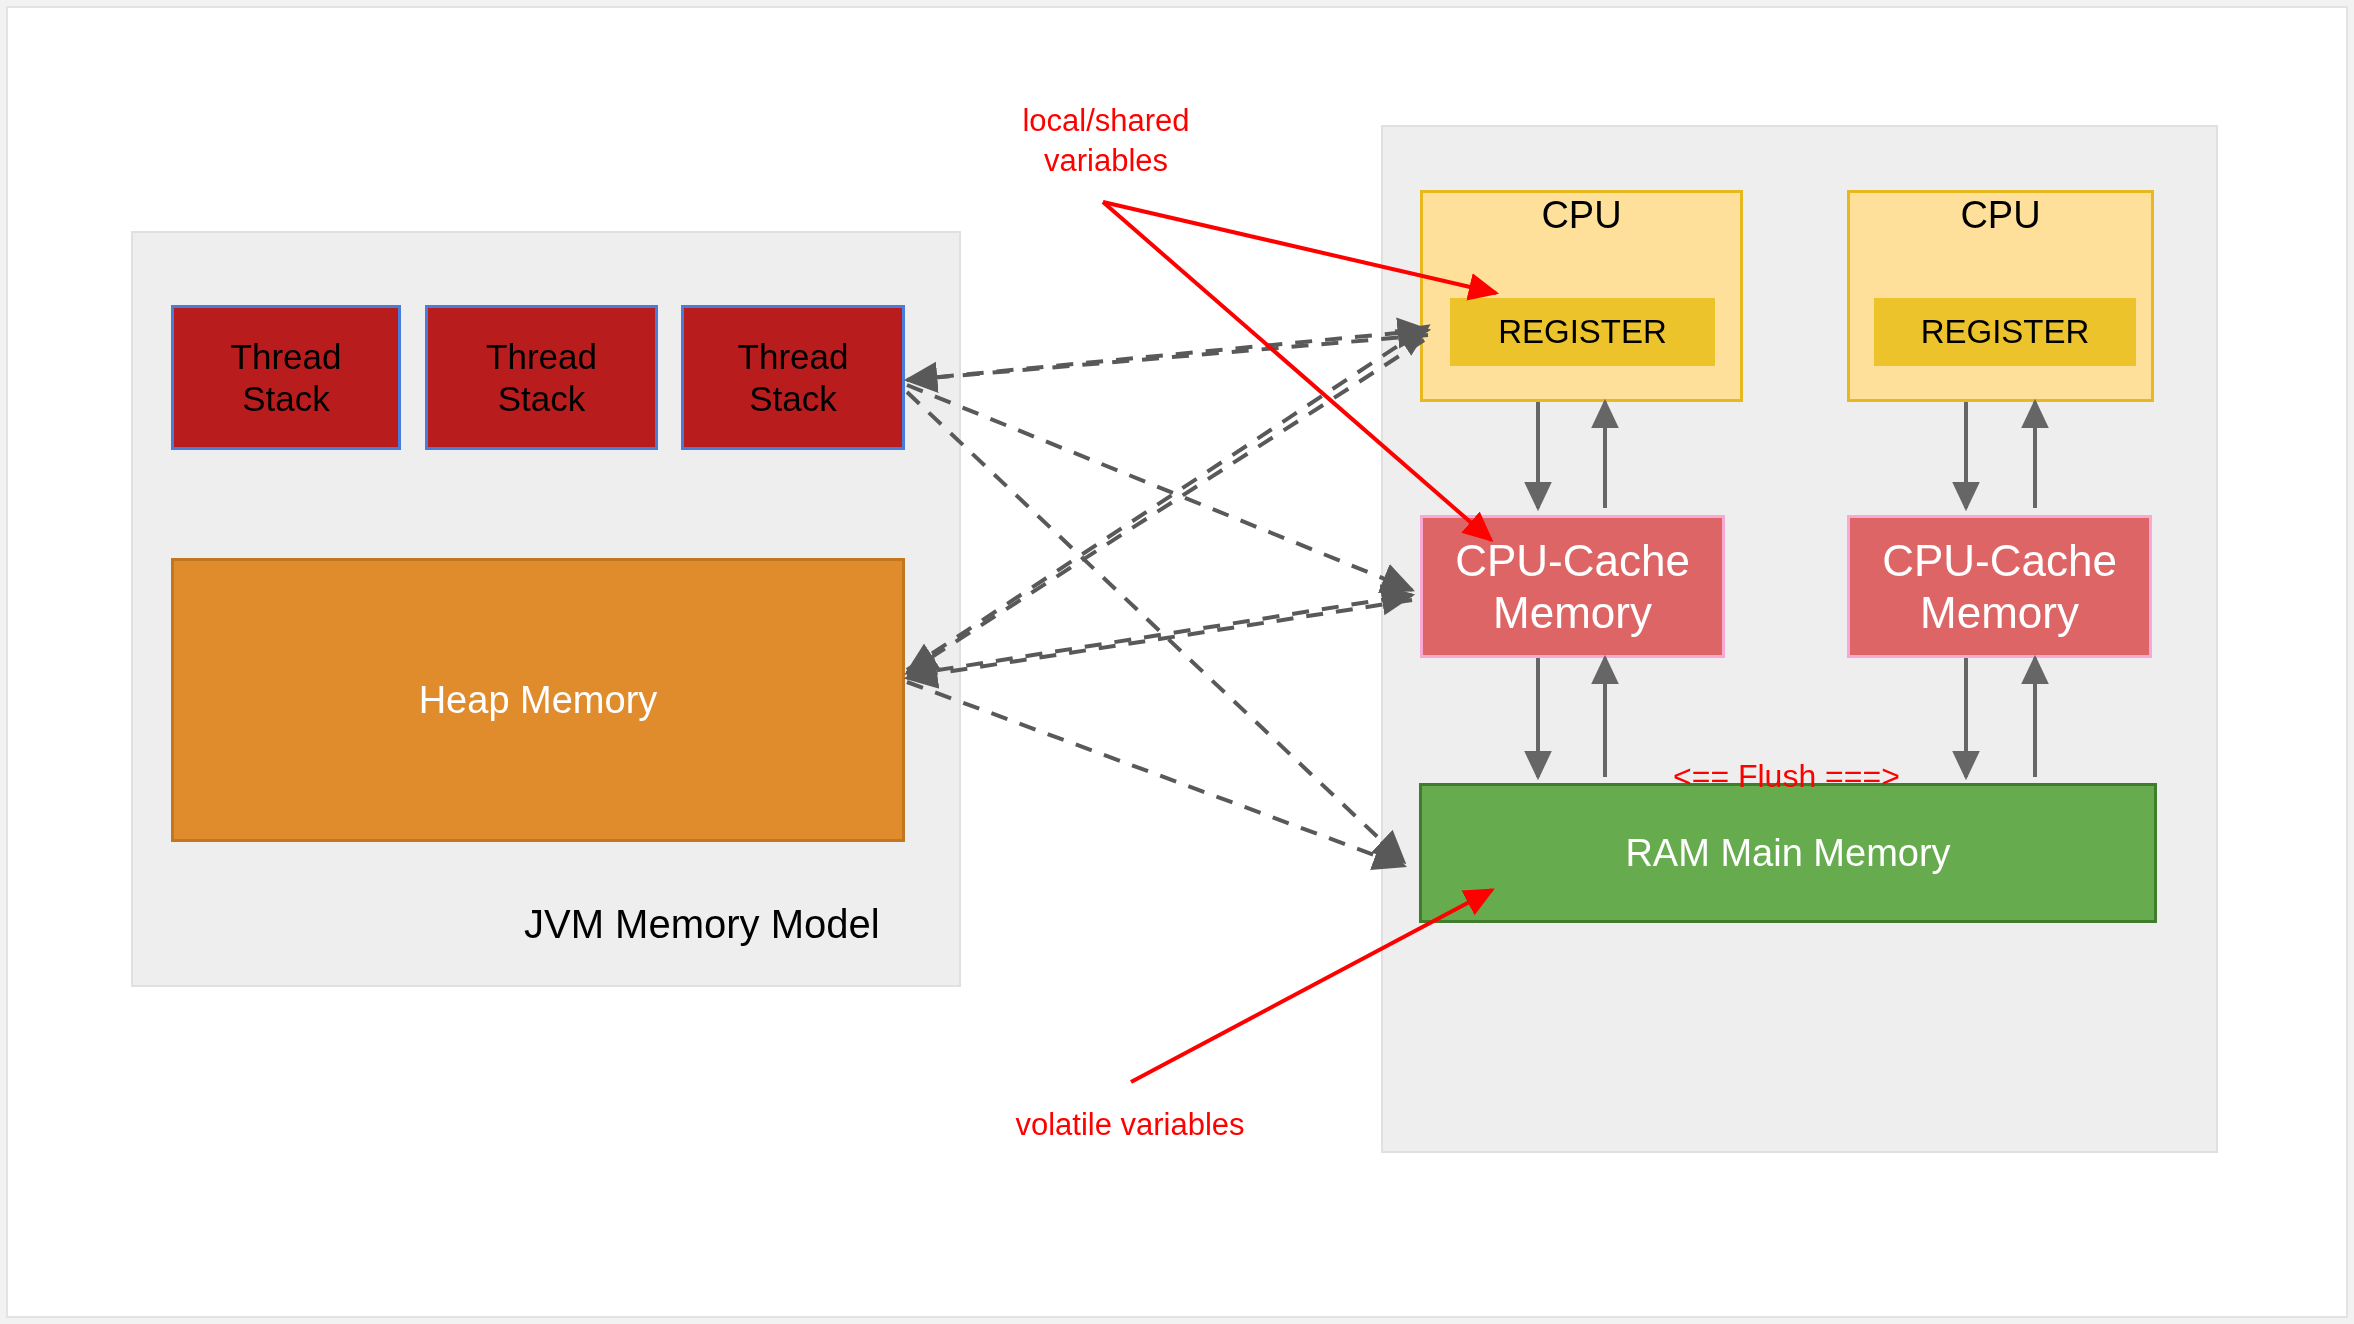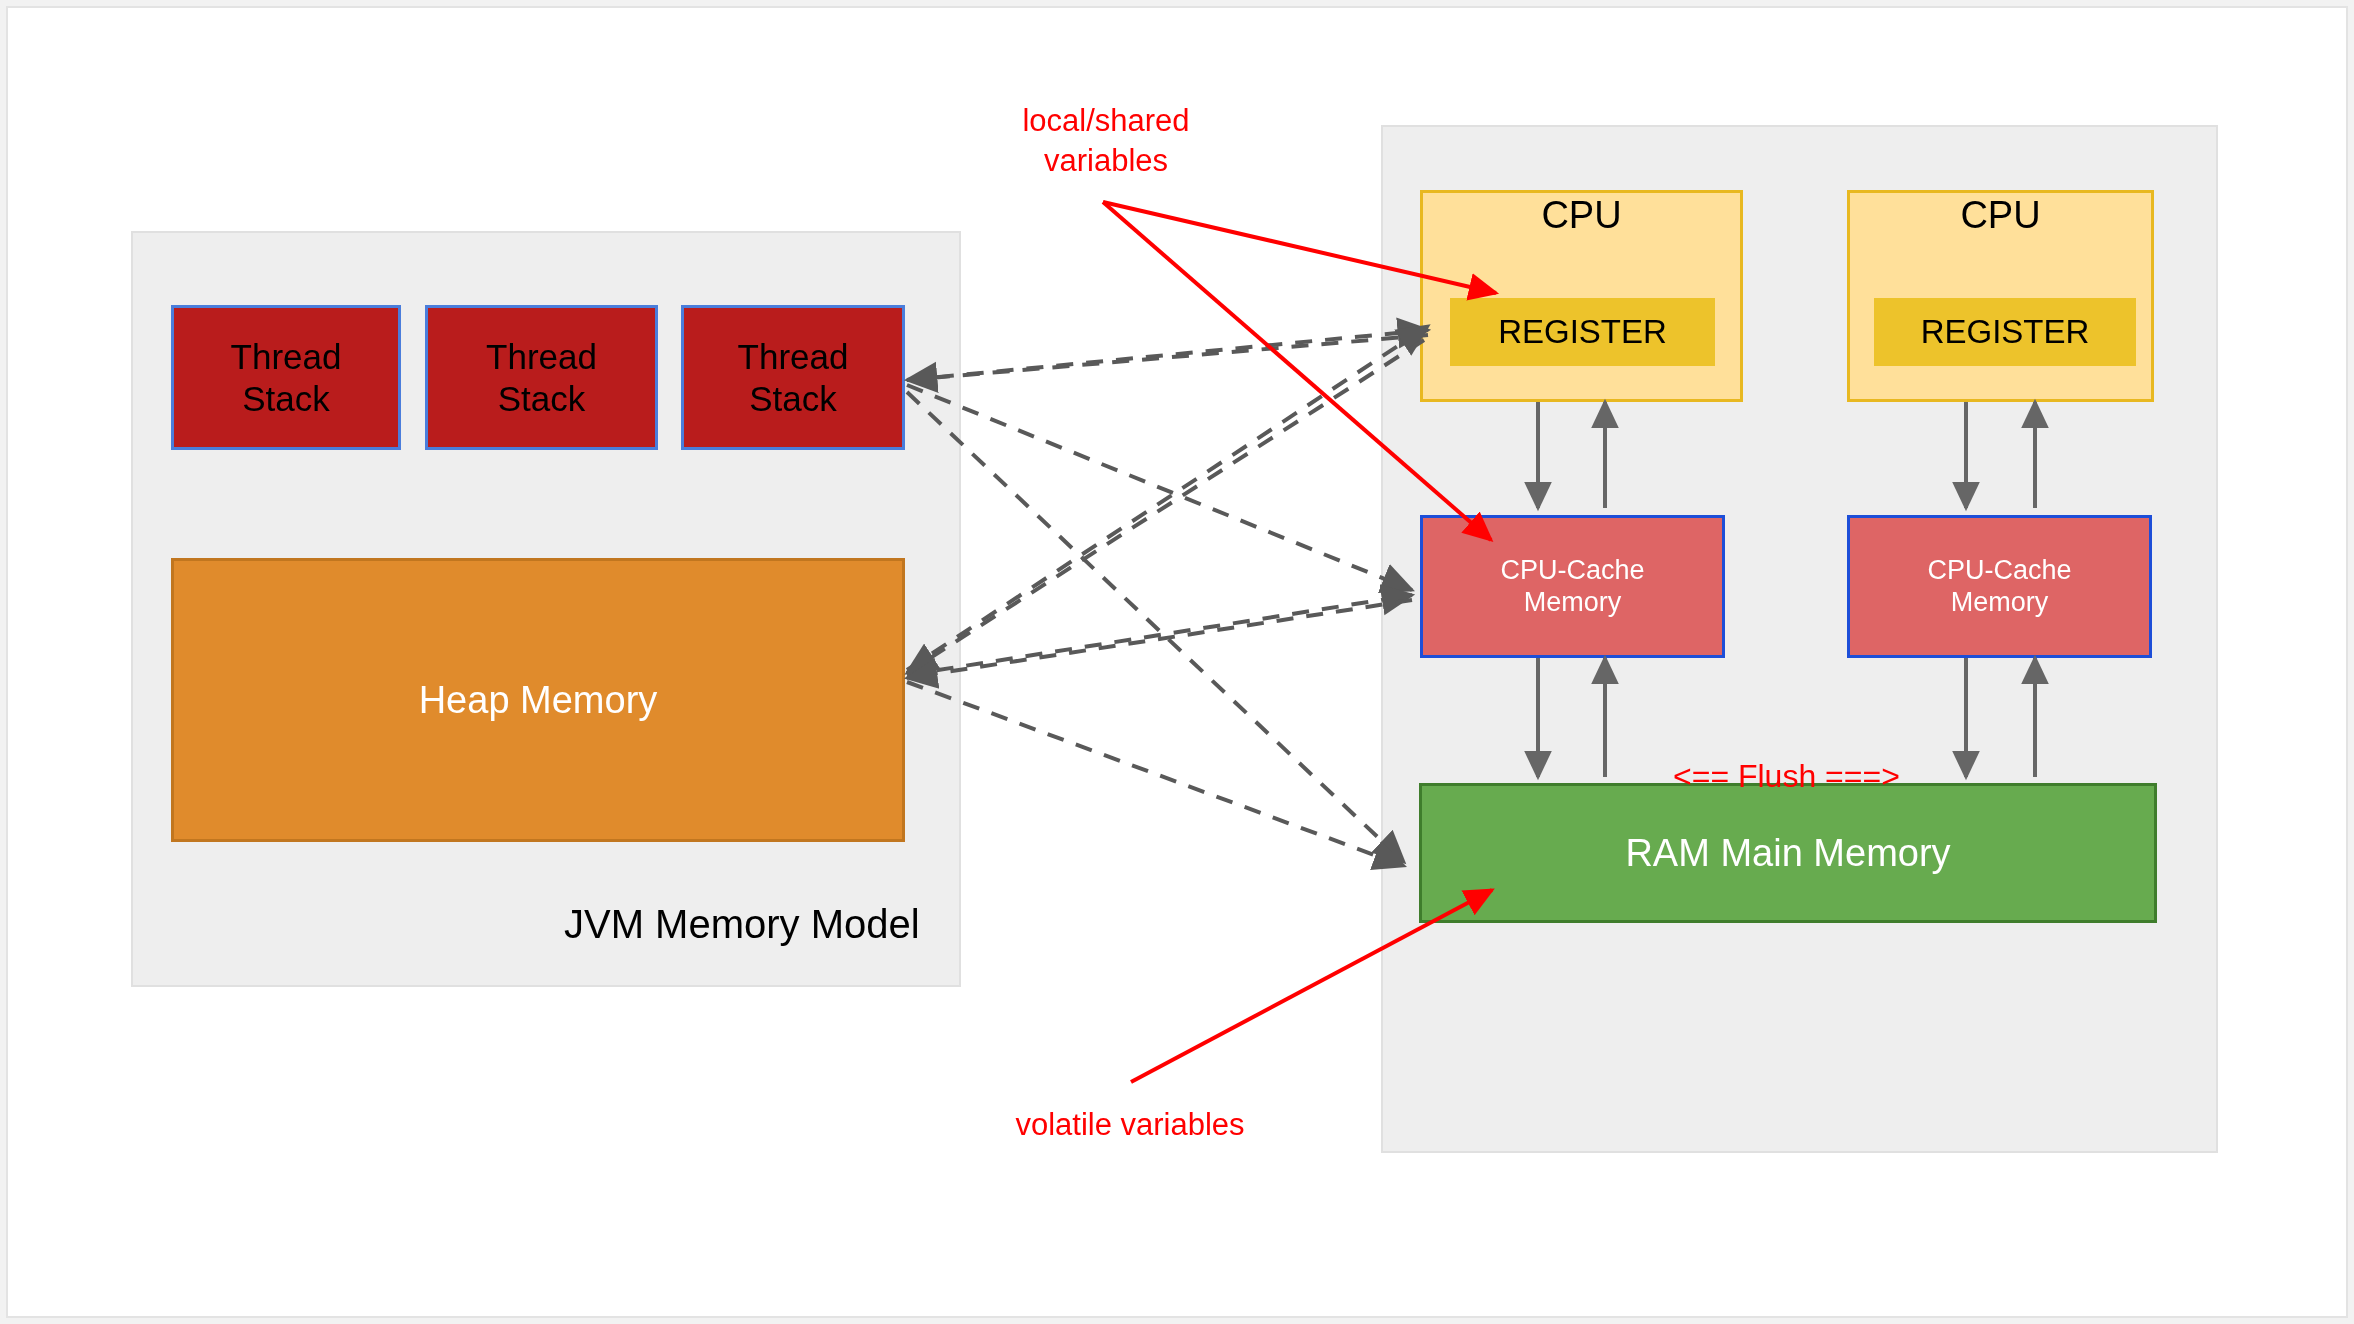--- a/index.html
+++ b/index.html
@@ -78,23 +78,23 @@
     align-items: flex-start;
   }
   .register {
     background: #edc32b;
     color: #000000;
     font-size: 33px;
     border: none;
   }
   .cache {
     background: #de6565;
-    border: 3px solid #1d4ed8;
+    border: 3px solid #f9a8d4;
     color: #ffffff;
-    font-size: 27px;
+    font-size: 44px;
   }
   .ram {
     background: #67ab4f;
     border: 3px solid #3f7d2c;
     color: #ffffff;
     font-size: 38px;
   }
 
   .annotation {
     position: absolute;
@@ -141,21 +141,21 @@
 
   <div class="box thread-stack" style="left:681px; top:305px; width:224px; height:145px;">
     <span style="white-space:pre-line;">Thread
 Stack</span>
   </div>
 
   <div class="box heap" style="left:171px; top:558px; width:734px; height:284px;">
     <span>Heap Memory</span>
   </div>
 
-  <div class="panel-label" style="left:524px; top:902px;margin-left:40px;">JVM Memory Model</div>
+  <div class="panel-label" style="left:524px; top:902px;">JVM Memory Model</div>
 
   <div class="panel" style="left:1381px; top:125px; width:837px; height:1028px;"></div>
 
   <div class="box cpu" style="left:1420px; top:190px; width:323px; height:212px;">
     <span>CPU</span>
   </div>
   <div class="box register" style="left:1450px; top:298px; width:265px; height:68px;">
     <span>REGISTER</span>
   </div>
 

